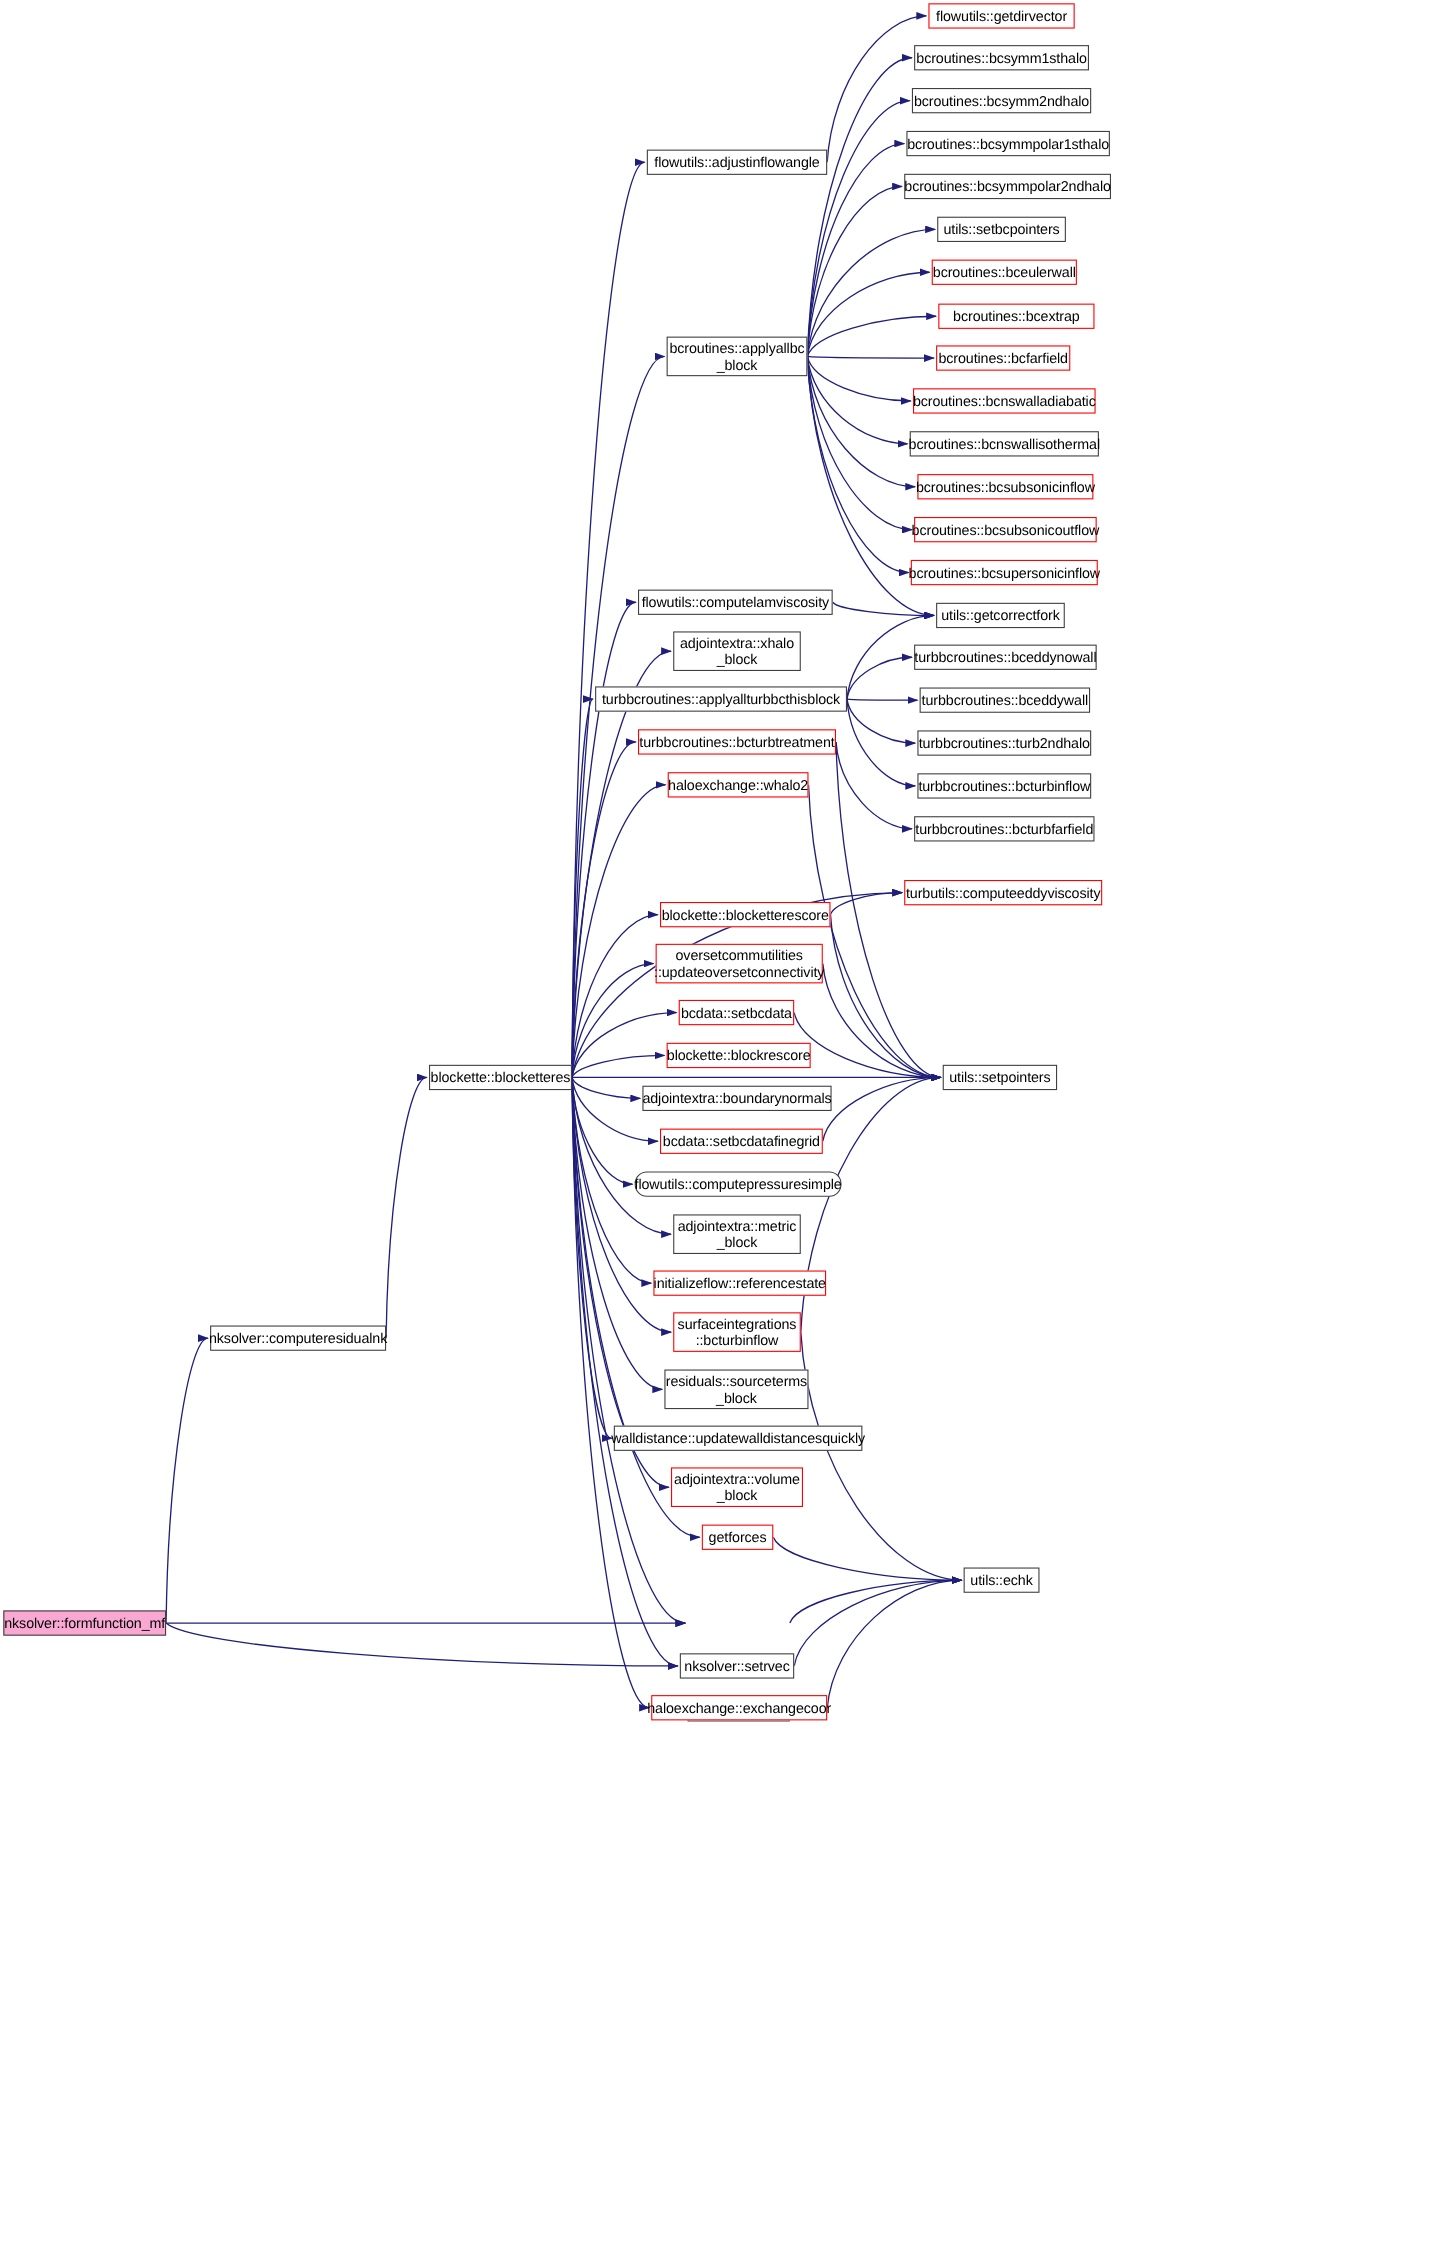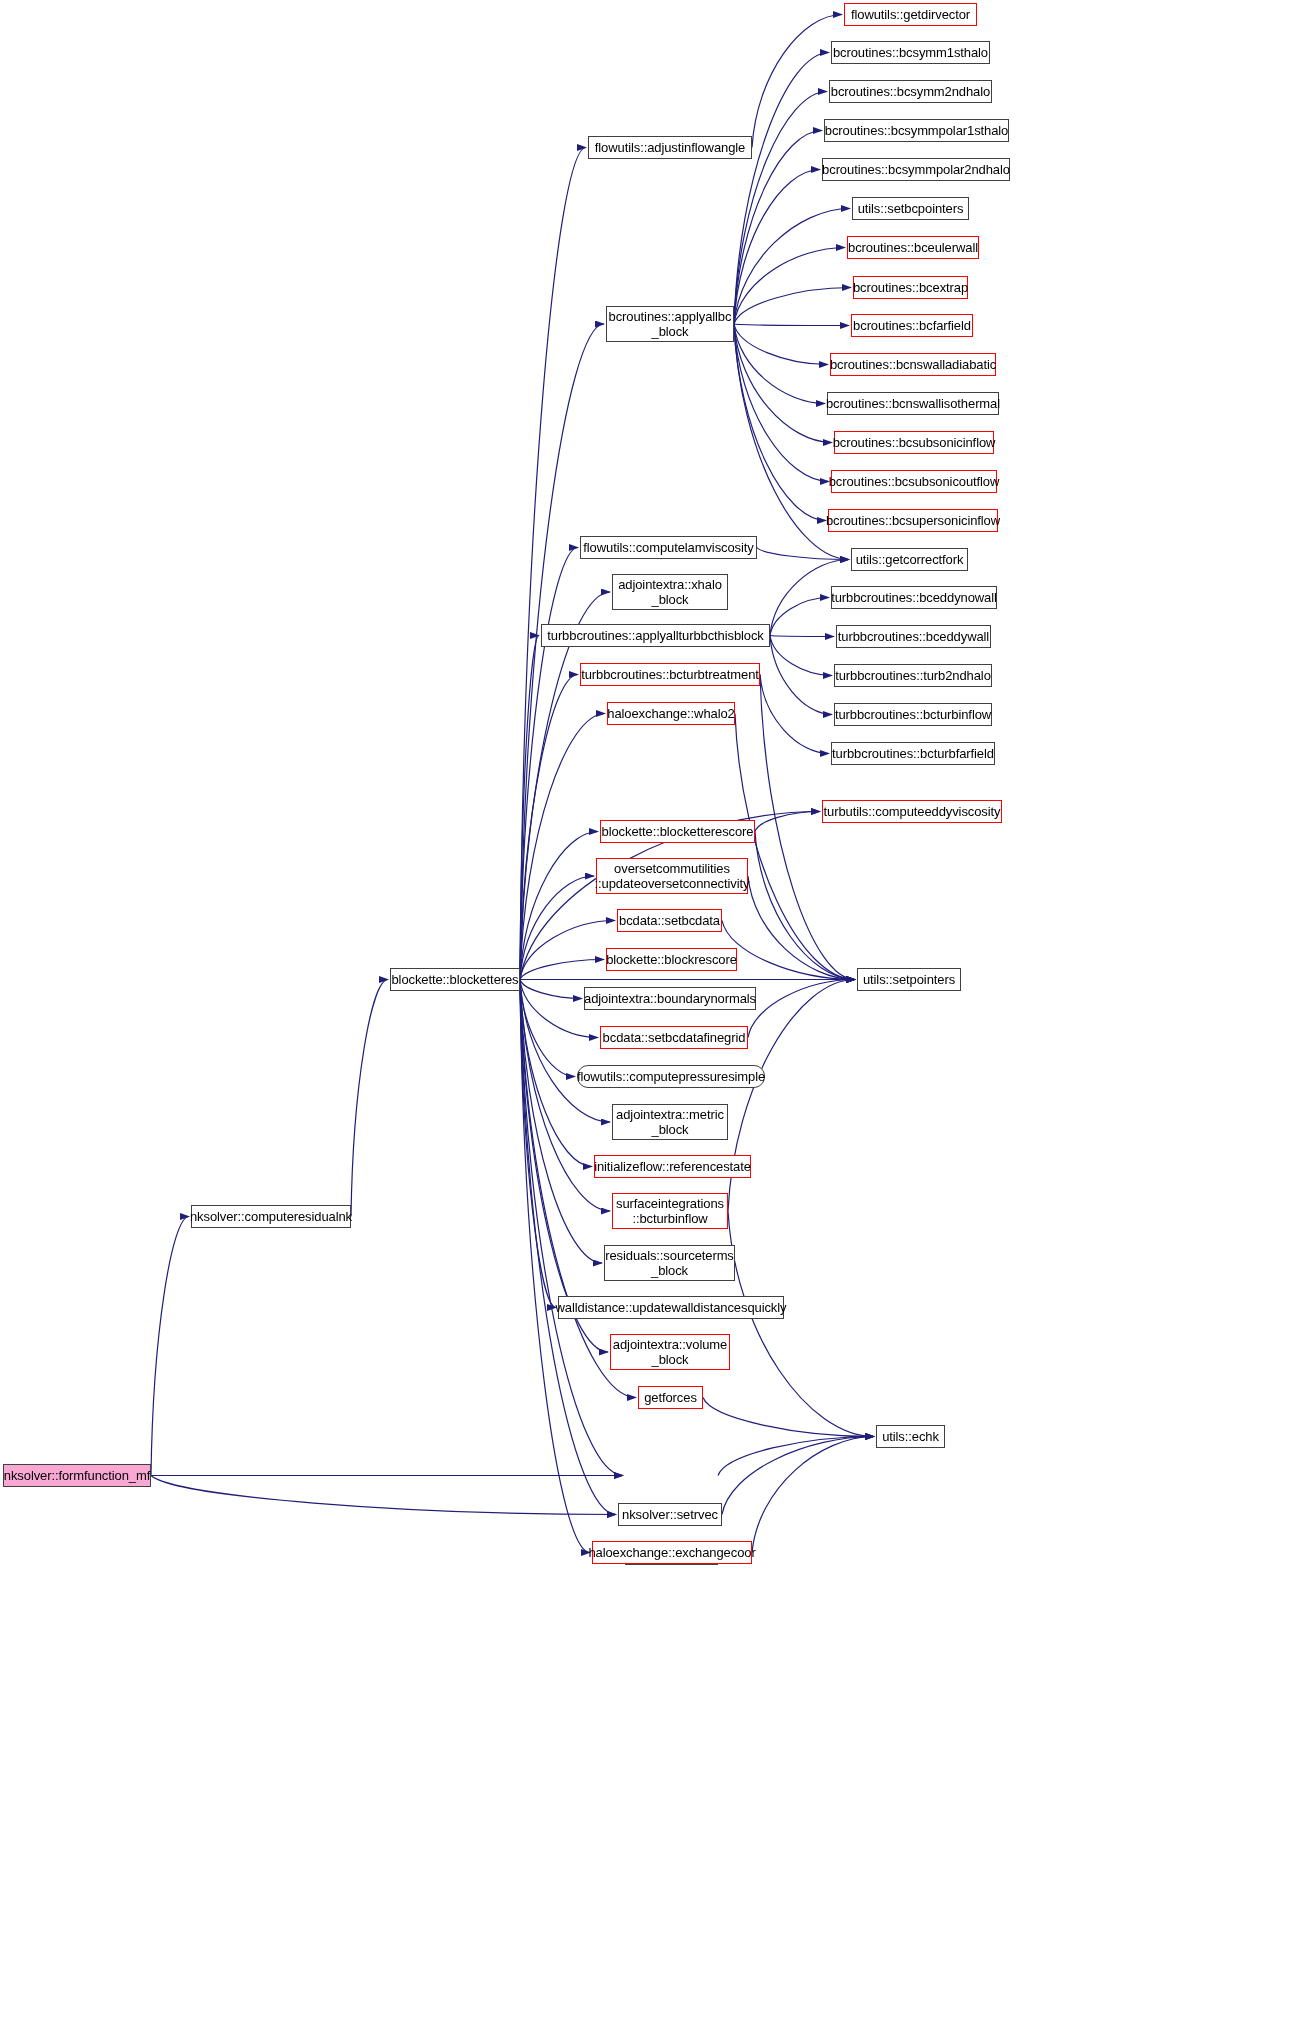--- a/index.html
+++ b/index.html
@@ -109,21 +109,21 @@
       </g>
   </svg>
   <div id="node-layer">
       <div class="node red" style="left: 844px; top: 3px; width: 133px; height: 23px;">flowutils::getdirvector</div>
       <div class="node" style="left: 831px; top: 41px; width: 159px; height: 23px;">bcroutines::bcsymm1sthalo</div>
       <div class="node" style="left: 829px; top: 80px; width: 163px; height: 23px;">bcroutines::bcsymm2ndhalo</div>
       <div class="node" style="left: 824px; top: 119px; width: 185px; height: 23px;">bcroutines::bcsymmpolar1sthalo</div>
       <div class="node" style="left: 822px; top: 158px; width: 188px; height: 23px;">bcroutines::bcsymmpolar2ndhalo</div>
       <div class="node" style="left: 852px; top: 197px; width: 117px; height: 23px;">utils::setbcpointers</div>
       <div class="node red" style="left: 847px; top: 236px; width: 132px; height: 23px;">bcroutines::bceulerwall</div>
-      <div class="node red" style="left: 853px; top: 276px; width: 115px; height: 23px;">bcroutines::bcextrap</div>
+      <div class="node red" style="left: 853px; top: 276px; width: 142px; height: 23px;">bcroutines::bcextrap</div>
       <div class="node red" style="left: 851px; top: 314px; width: 122px; height: 23px;">bcroutines::bcfarfield</div>
       <div class="node red" style="left: 830px; top: 353px; width: 166px; height: 23px;">bcroutines::bcnswalladiabatic</div>
       <div class="node" style="left: 827px; top: 392px; width: 172px; height: 23px;">bcroutines::bcnswallisothermal</div>
       <div class="node red" style="left: 834px; top: 431px; width: 160px; height: 23px;">bcroutines::bcsubsonicinflow</div>
       <div class="node red" style="left: 831px; top: 470px; width: 166px; height: 23px;">bcroutines::bcsubsonicoutflow</div>
       <div class="node red" style="left: 828px; top: 509px; width: 170px; height: 23px;">bcroutines::bcsupersonicinflow</div>
       <div class="node" style="left: 588px; top: 136px; width: 164px; height: 23px;">flowutils::adjustinflowangle</div>
       <div class="node" style="left: 606px; top: 306px; width: 128px; height: 36px;">bcroutines::applyallbc
 _block</div>
       <div class="node" style="left: 580px; top: 536px; width: 177px; height: 23px;">flowutils::computelamviscosity</div>

